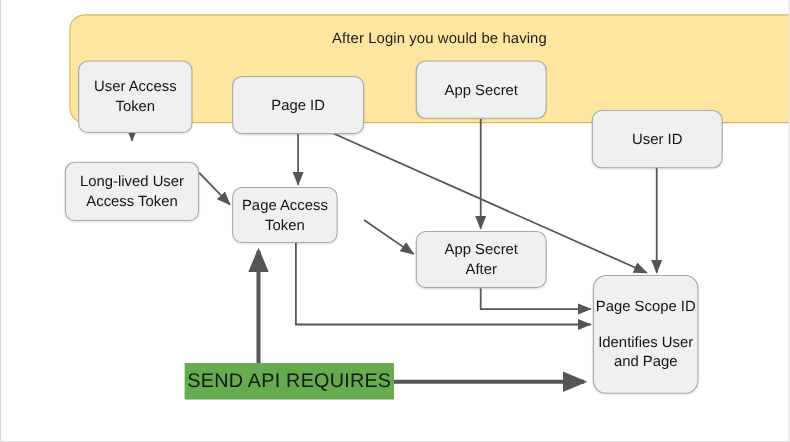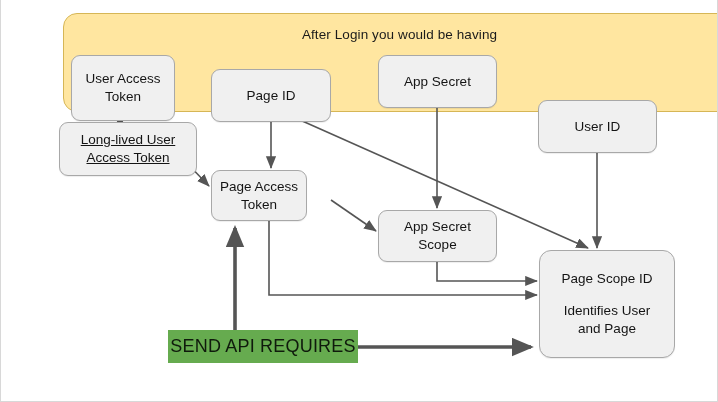--- a/index.html
+++ b/index.html
@@ -132,36 +132,36 @@
   </div>
 
   <div class="node" style="left:377px; top:55px; width:119px; height:53px;">
     <span class="line">App Secret</span>
   </div>
 
   <div class="node" style="left:537px; top:55px; width:119px; height:53px;margin-top:45px;">
     <span class="line">User ID</span>
   </div>
 
-  <div class="node two-part" style="left:58px; top:122px; width:138px; height:54px;text-decoration:underline;">
+  <div class="node two-part" style="left:58px; top:147px; width:122px; height:54px;">
     <span class="line">Long-lived User</span>
     <span class="line">Access Token</span>
   </div>
 
   <div class="node two-part" style="left:210px; top:170px; width:96px; height:51px;align-items:center;">
     <span class="line">Page Access</span>
     <span class="line">Token</span>
   </div>
 
   <div class="node two-part" style="left:377px; top:210px; width:119px; height:52px;">
     <span class="line">App Secret</span>
-    <span class="line">Scope</span>
+    <span class="line">After</span>
   </div>
 
-  <div class="node two-part" style="left:538px; top:250px; width:136px; height:108px; border-radius:12px;">
+  <div class="node two-part" style="left:538px; top:250px; width:96px; height:108px; border-radius:12px;">
     <span class="line">Page Scope ID</span>
     <span class="gap"></span>
     <span class="line">Identifies User</span>
     <span class="line">and Page</span>
   </div>
 
   <div class="green-node" style="left:167px; top:330px; width:190px; height:33px;">
     <span>SEND API REQUIRES</span>
   </div>
 

